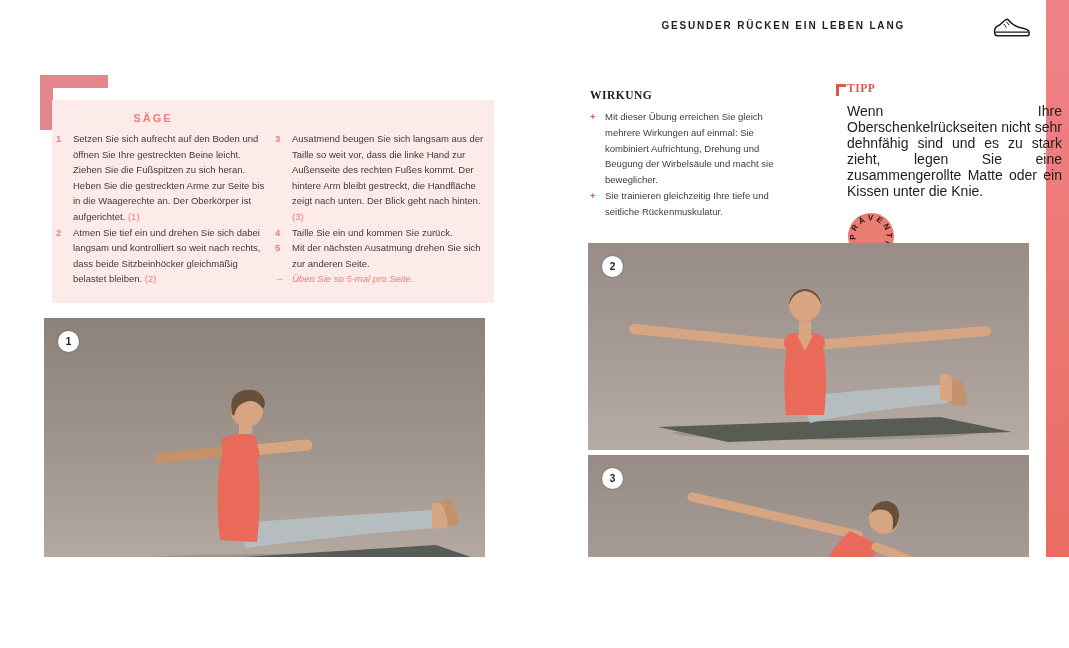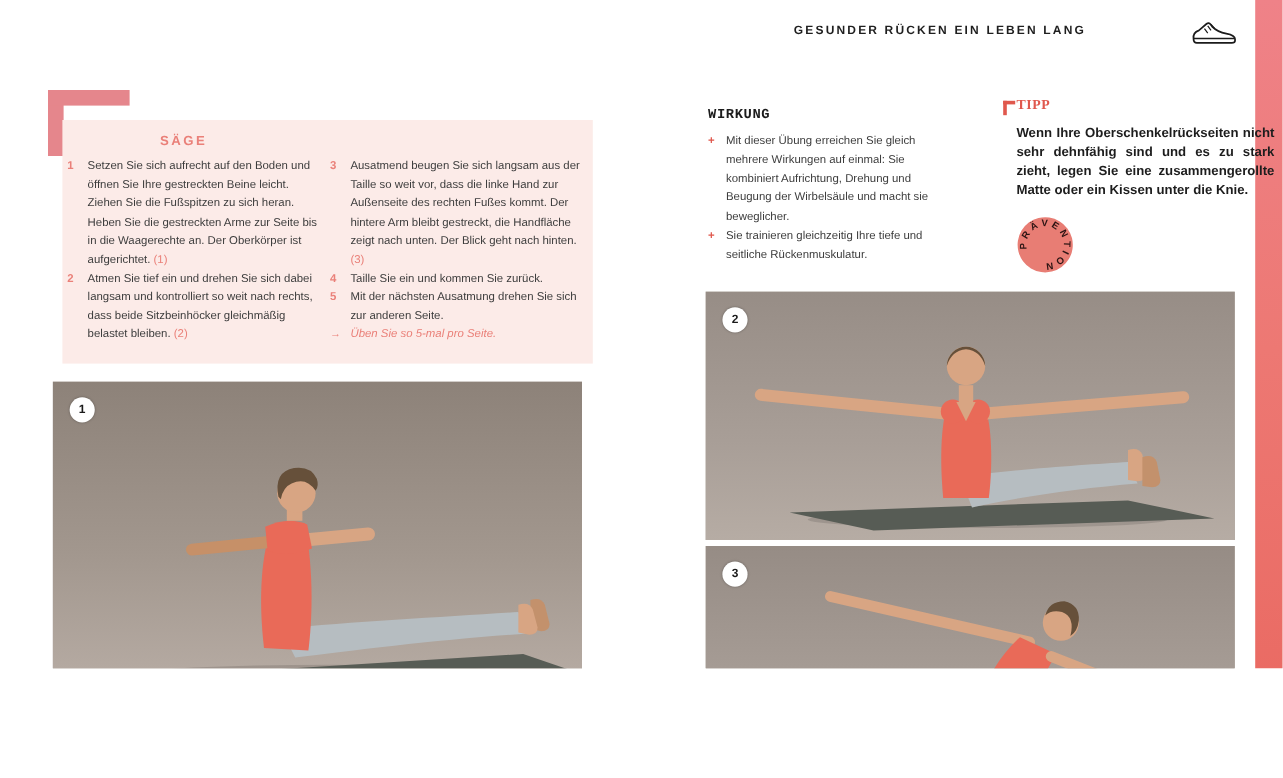--- a/index.html
+++ b/index.html
@@ -40,31 +40,31 @@
   .photo3 { left:588px; top:455px; width:441px; height:188px; }
   .num-badge { position:absolute; left:14px; top:13px; width:21px; height:21px; border-radius:50%;
     background:#fff; color:#1b1b1b; font-size:10px; font-weight:bold;
     display:flex; align-items:center; justify-content:center; box-shadow:0 0 2px rgba(0,0,0,.35); }
 
   .page-num { position:absolute; left:232px; top:610px; width:60px; text-align:left;
     font-size:10px; color:#3c3c3c; letter-spacing:0.5px; }
 
   
   .wirkung { position:absolute; left:590px; top:89px; width:206px; }
-  .sec-title { font-family:Liberation Mono, monospace; font-size:11.5px; font-weight:bold;
+  .sec-title { font-family:Liberation Serif, serif; font-size:11.5px; font-weight:bold;
     letter-spacing:0.5px; color:#1c1c1c; margin-bottom:8px; }
   .w-item { display:flex; font-size:9.5px; line-height:15.8px; color:#3c3c3c; }
   .w-marker { width:15px; flex:0 0 15px; color:#e0584d; font-weight:bold; }
 
   .tipp { position:absolute; left:818px; top:82px; width:215px;margin-left:29px; }
   .tipp-corner { position:absolute; left:-11px; top:2px; width:10px; height:12px;
     border-left:3px solid #e0584d; border-top:3px solid #e0584d; }
   .tipp-title { font-family:"Liberation Serif", serif; font-size:11.5px; font-weight:bold;
     letter-spacing:0.5px; color:#e0584d; margin-bottom:9px; }
-  .tipp-text { font-size:11px; line-height:16px; font-weight:bold; color:#1d1d1d; text-align:justify; }
+  .tipp-text { font-size:14px; line-height:16px; font-weight:normal; color:#1d1d1d; text-align:justify; }
   .badge-wrap { margin-top:13px; width:48px; height:48px; transform:rotate(-14deg); }
 </style>
 </head>
 <body>
 
 <div class="spread">
 
   <div class="header-title">GESUNDER RÜCKEN EIN LEBEN LANG</div>
   <div class="shoe">
     <svg viewBox="0 0 44 24" width="40" height="22">

